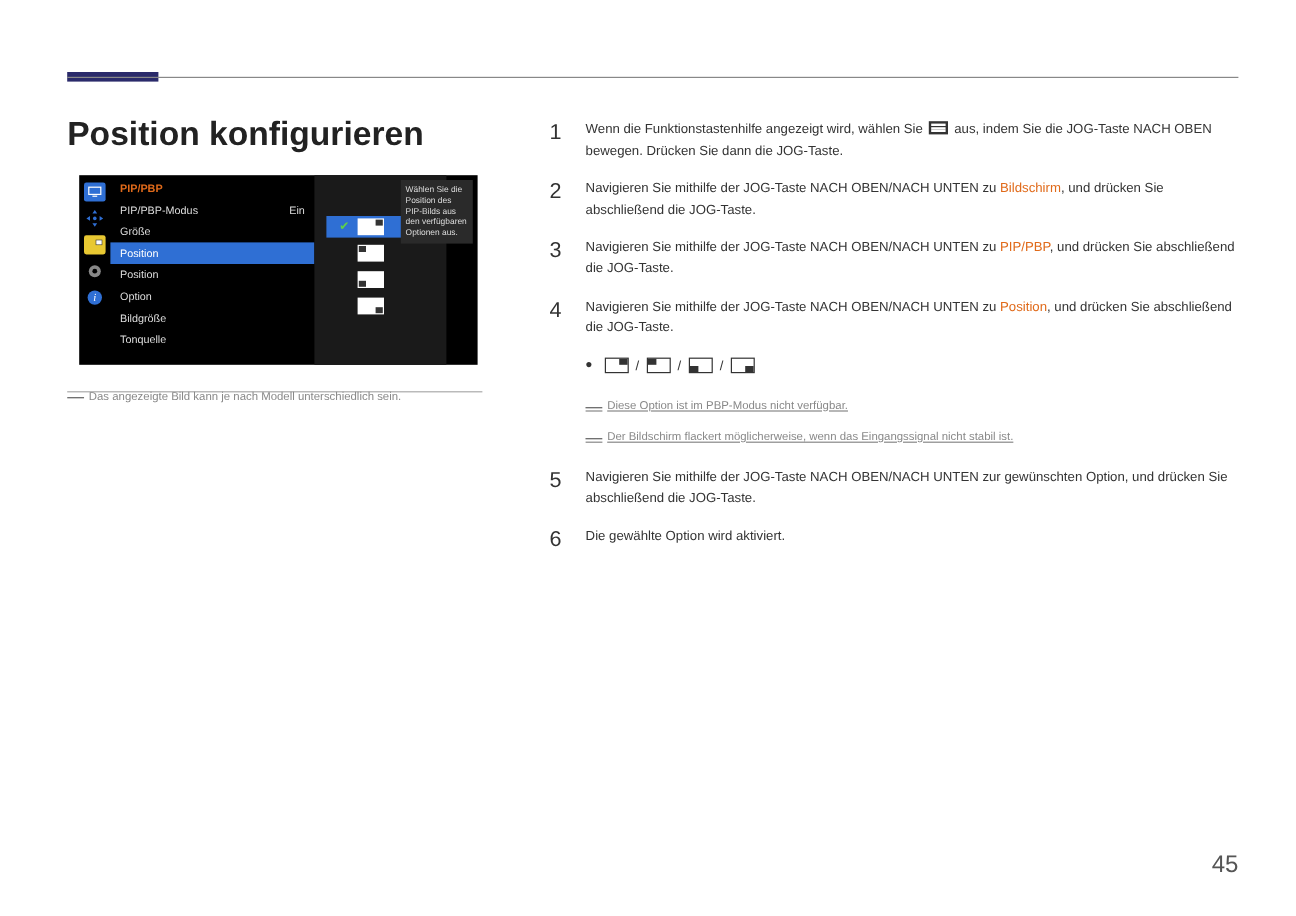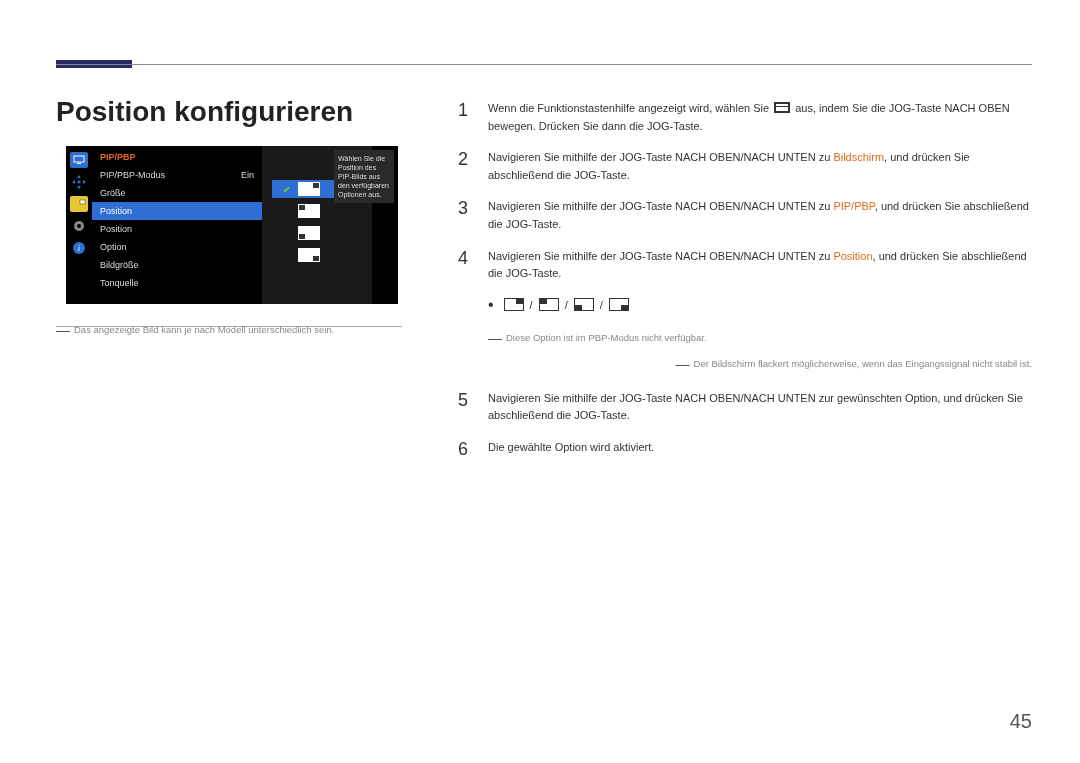--- a/index.html
+++ b/index.html
@@ -237,20 +237,21 @@
   .pi.tl .d { top: 0; left: 0; }
   .pi.bl .d { bottom: 0; left: 0; }
   .pi.br .d { bottom: 0; right: 0; }
   .slash { color: #333; }
   .subnote {
     font-size: 9.5px;
     color: #888;
     margin-left: 30px;
     margin-bottom: 4px;
     line-height: 1.6;
+    text-decoration: underline;
   }
   .subnote .dash { color: #555; font-size: 14px; margin-right: 4px; vertical-align: -2px;}
   .page-num {
     position: absolute;
     bottom: 30px;
     right: 48px;
     font-size: 20px;
     color: #555;
   }
 </style>
@@ -403,21 +404,21 @@
       <span class="slash">/</span>
       <span class="pi br">
           <span class="d"></span>
         </span>
     </div>
   </div>
 
   <div class="subnote">
     <span class="dash">―</span><span>Diese Option ist im PBP-Modus nicht verfügbar.</span>
   </div>
-  <div class="subnote" style="margin-bottom:14px;text-align:right;">
+  <div class="subnote" style="margin-bottom:14px;">
     <span class="dash">―</span><span>Der Bildschirm flackert möglicherweise, wenn das Eingangssignal nicht stabil ist.</span>
   </div>
 
   <div class="step">
     <div class="step-num">5</div>
     <div class="step-body">Navigieren Sie mithilfe der JOG-Taste NACH OBEN/NACH UNTEN zur gewünschten Option, und drücken Sie abschließend die JOG-Taste.</div>
   </div>
 
   <div class="step">
     <div class="step-num">6</div>

